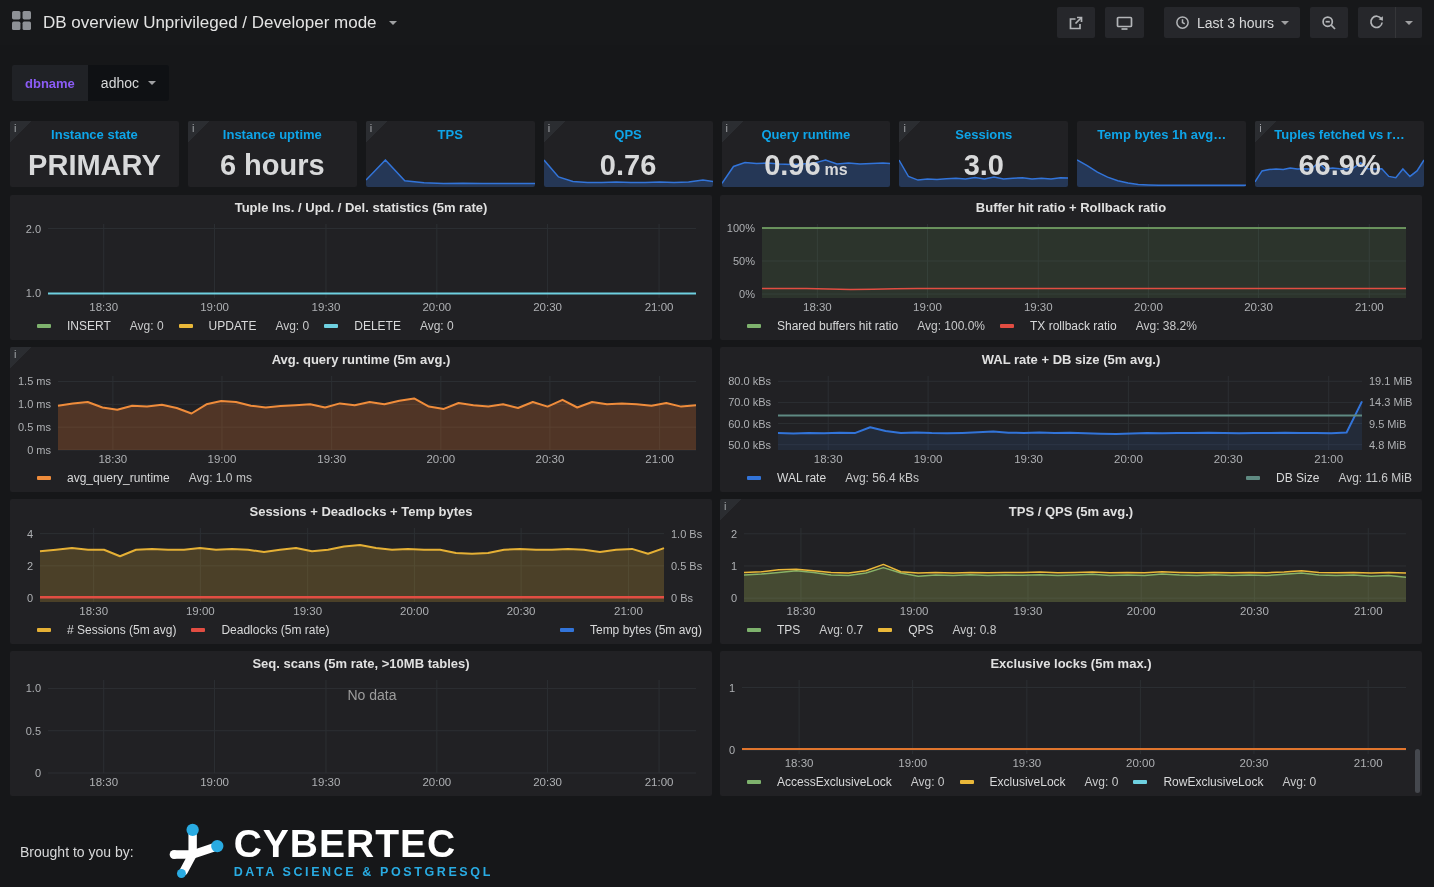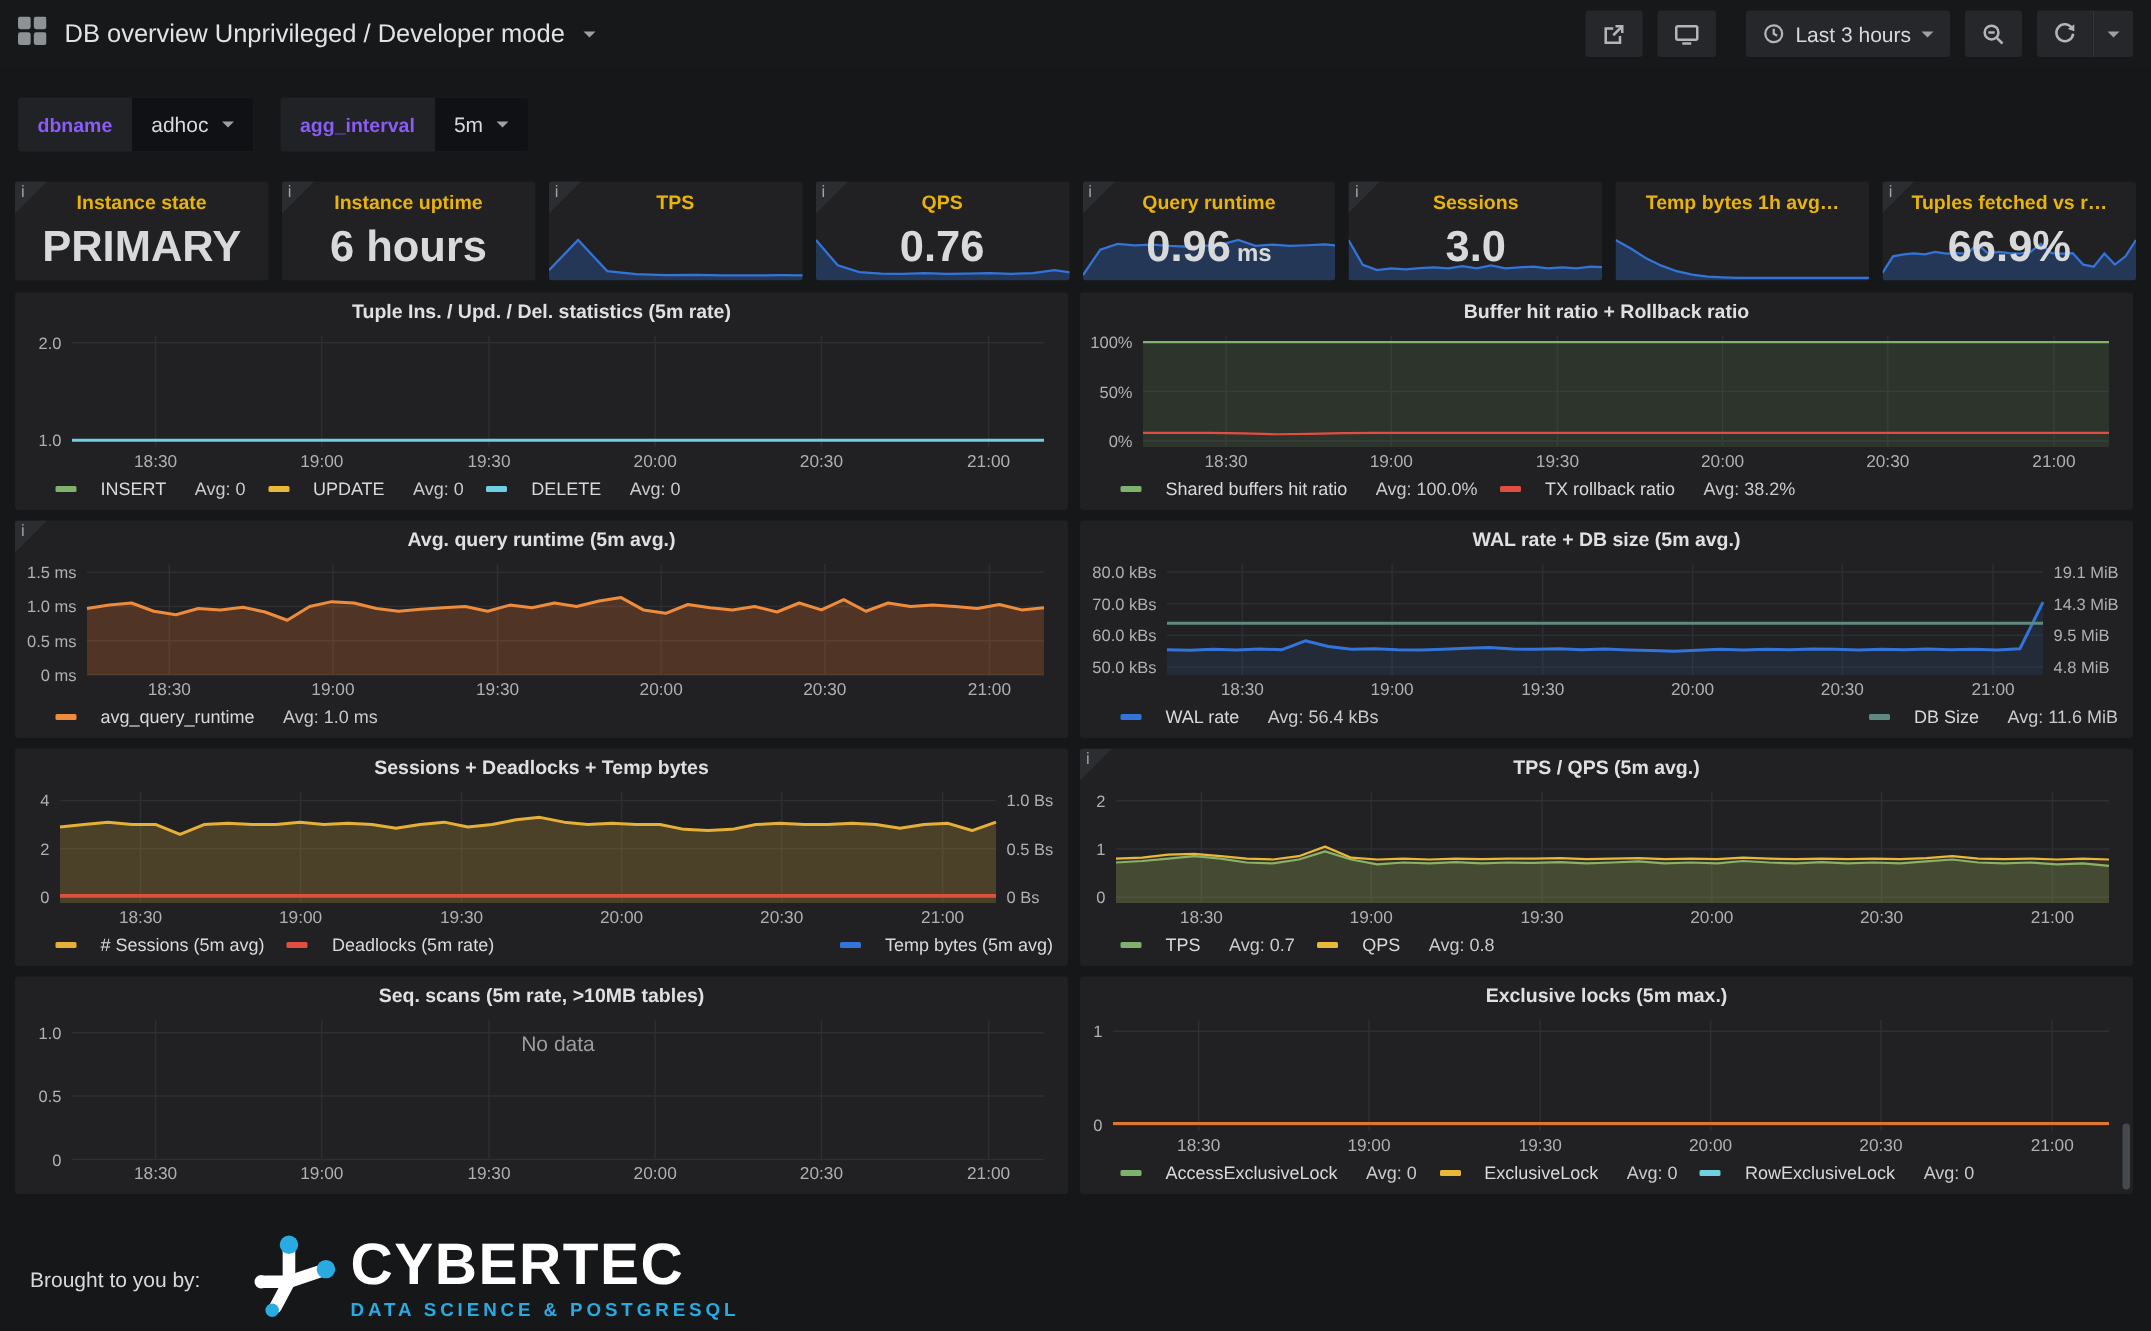--- a/index.html
+++ b/index.html
@@ -24,21 +24,21 @@
   
   .submenu { display:flex; gap:18px; padding:20px 12px 12px 12px; }
   .var-ctrl { display:flex; align-items:stretch; height:36px; background:#202226; border-radius:2px; overflow:hidden; cursor:pointer; }
   .var-label { display:flex; align-items:center; padding:0 13px; color:#8b5cf6; font-size:13px; font-weight:700; }
   .var-value { display:flex; align-items:center; gap:9px; padding:0 13px; background:#0f1114; color:#d8d9da; font-size:14px; }
 
   
   .stat-row { display:flex; gap:9px; padding:8px 10px 0 10px; }
   .panel { background:#212124; border-radius:2px; position:relative; overflow:hidden; }
   .stat-panel { flex:1; height:66px; }
-  .stat-title { text-align:center; font-size:13px; font-weight:700; color:#eab308; margin-top:6px; white-space:nowrap; overflow:hidden; }
+  .stat-title { text-align:center; font-size:13px; font-weight:700; color:#0ea5e9; margin-top:6px; white-space:nowrap; overflow:hidden; }
   .stat-value { position:absolute; left:0; right:0; top:22px; bottom:0; display:flex;
     align-items:center; justify-content:center; font-size:29px; font-weight:700; color:#d8d9da; z-index:2; }
   .stat-unit { font-size:16px; font-weight:700; margin-left:4px; margin-top:9px; }
   .spark { position:absolute; left:0; right:0; bottom:0; height:28px; z-index:1; }
 
   .info-corner { position:absolute; top:0; left:0; width:21px; height:21px; z-index:3;
     background:linear-gradient(135deg,#2b2d31 50%,rgba(0,0,0,0) 50.5%); cursor:pointer; }
   .info-corner span { position:absolute; top:1px; left:4px; font-size:11px; color:#a0a3a7; }
 
   
@@ -134,27 +134,20 @@
 </div>
 
 <div class="submenu">
     <div class="var-ctrl">
     <span class="var-label">dbname</span>
     <span class="var-value">
       <span>adhoc</span>
       <span class="caret"></span>
     </span>
   </div>
-    <div class="var-ctrl">
-    <span class="var-label">agg_interval</span>
-    <span class="var-value">
-      <span>5m</span>
-      <span class="caret"></span>
-    </span>
-  </div>
   </div>
 
 <div class="stat-row">
     <div class="panel stat-panel">
     <div class="info-corner">
         <span>i</span>
       </div>
     <div class="stat-title">Instance state</div>
     <div class="stat-value">PRIMARY</div>
     <div class="spark"></div>

